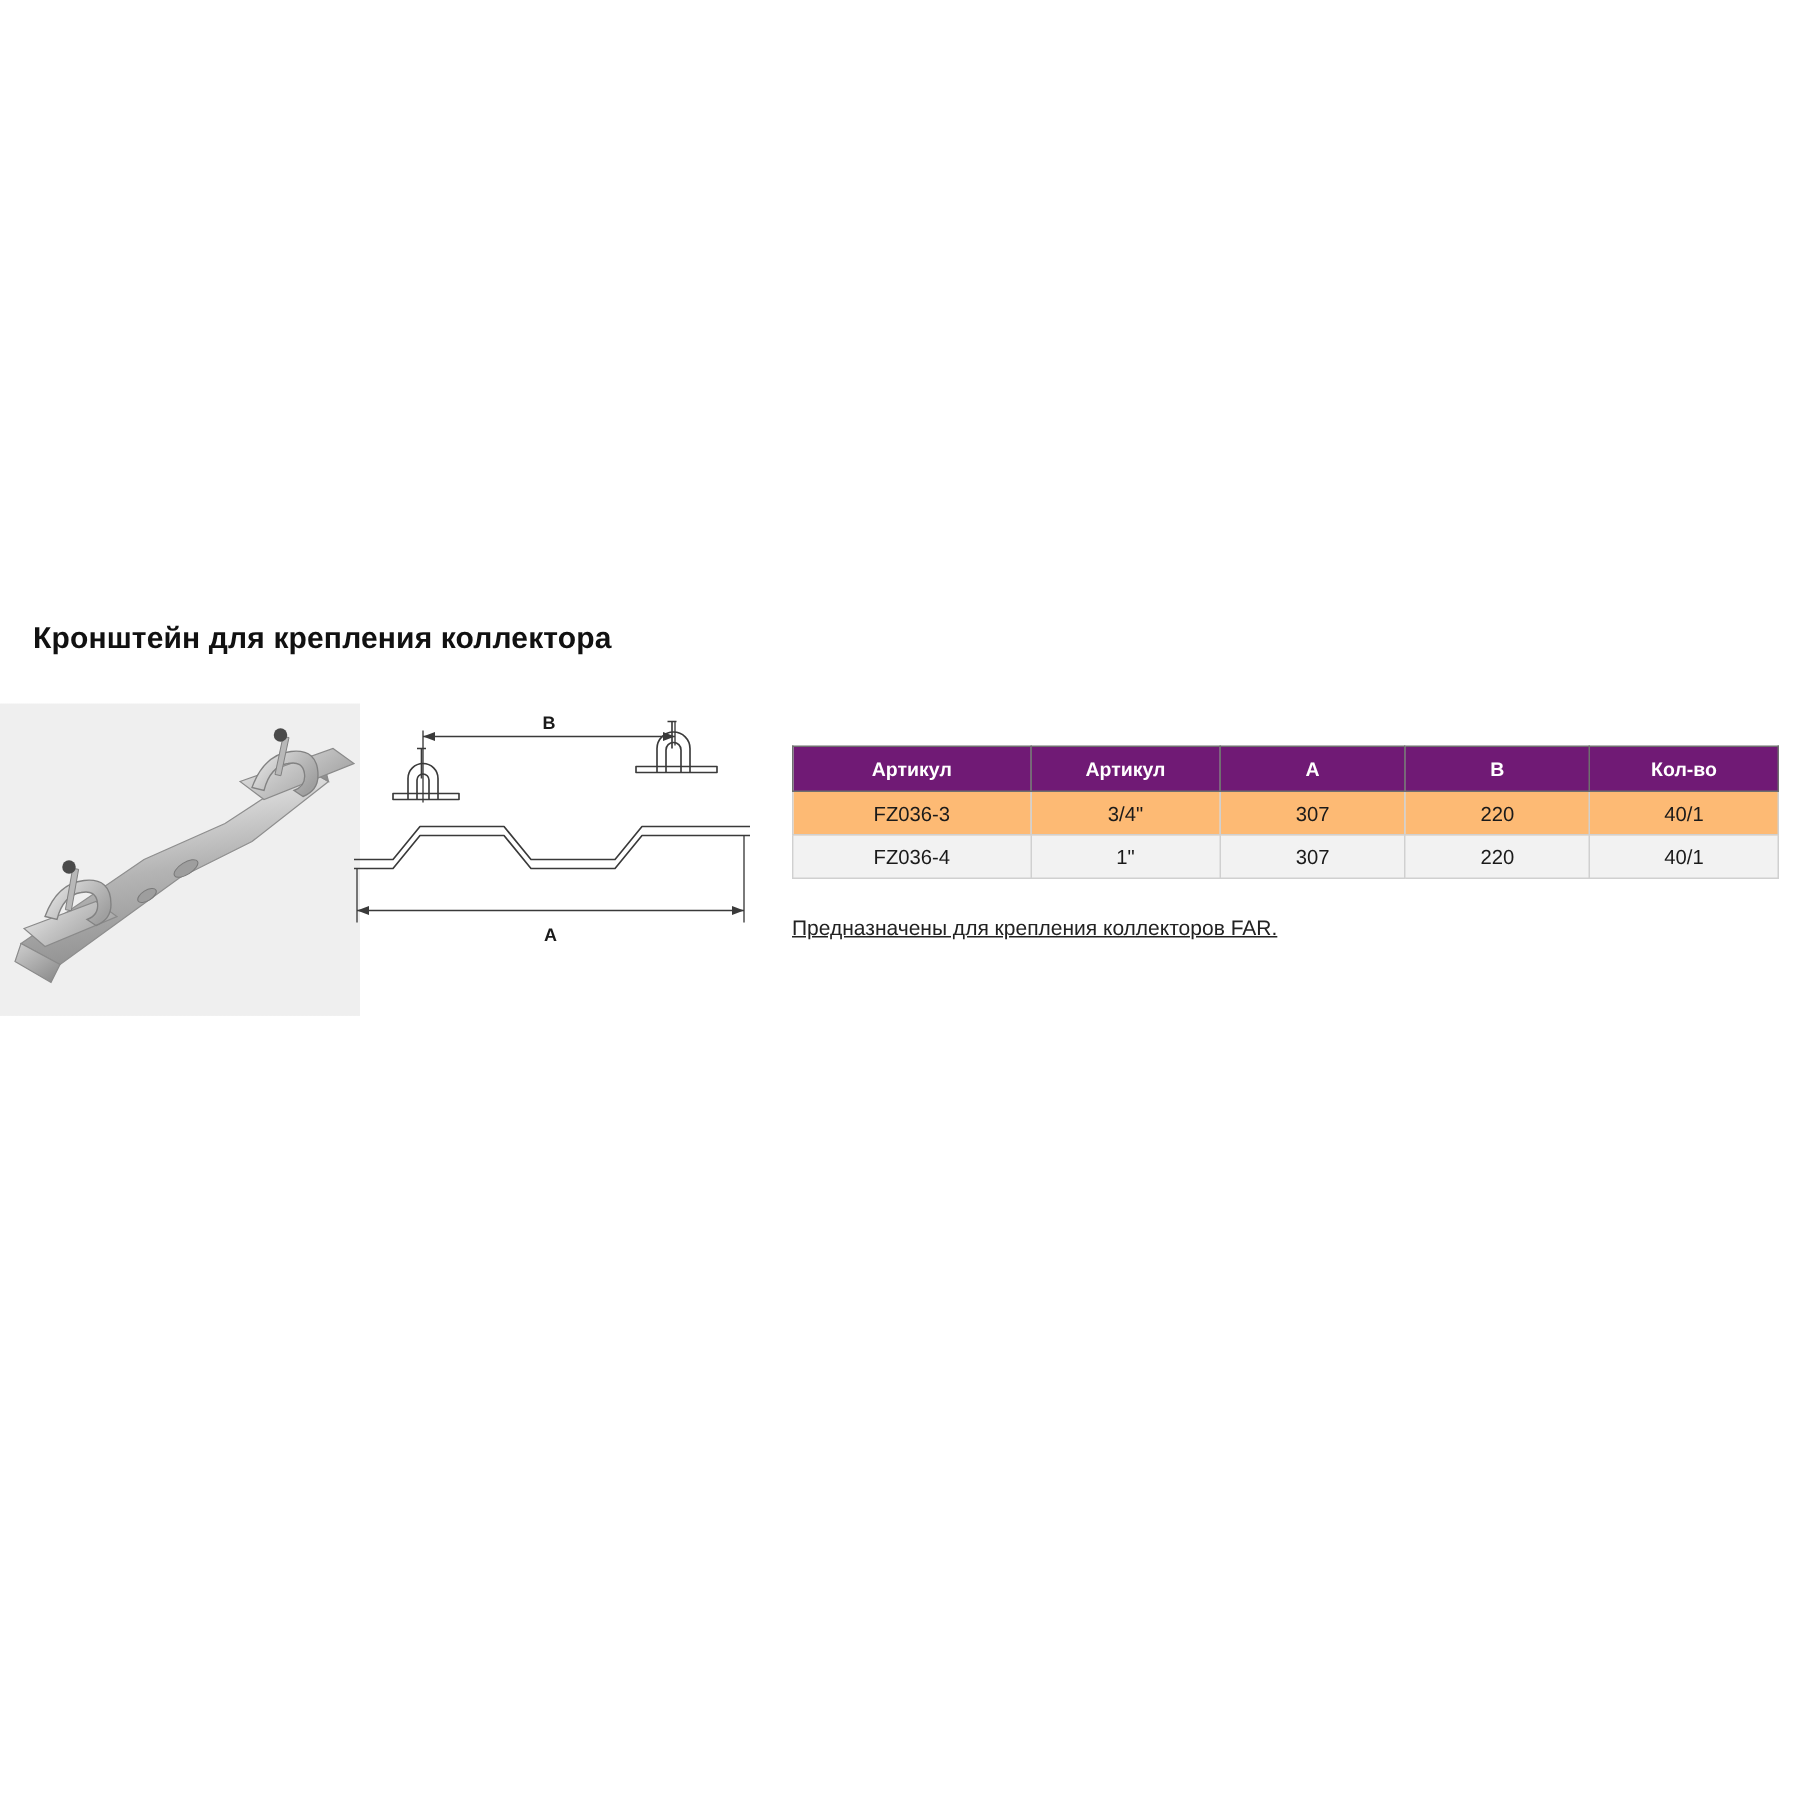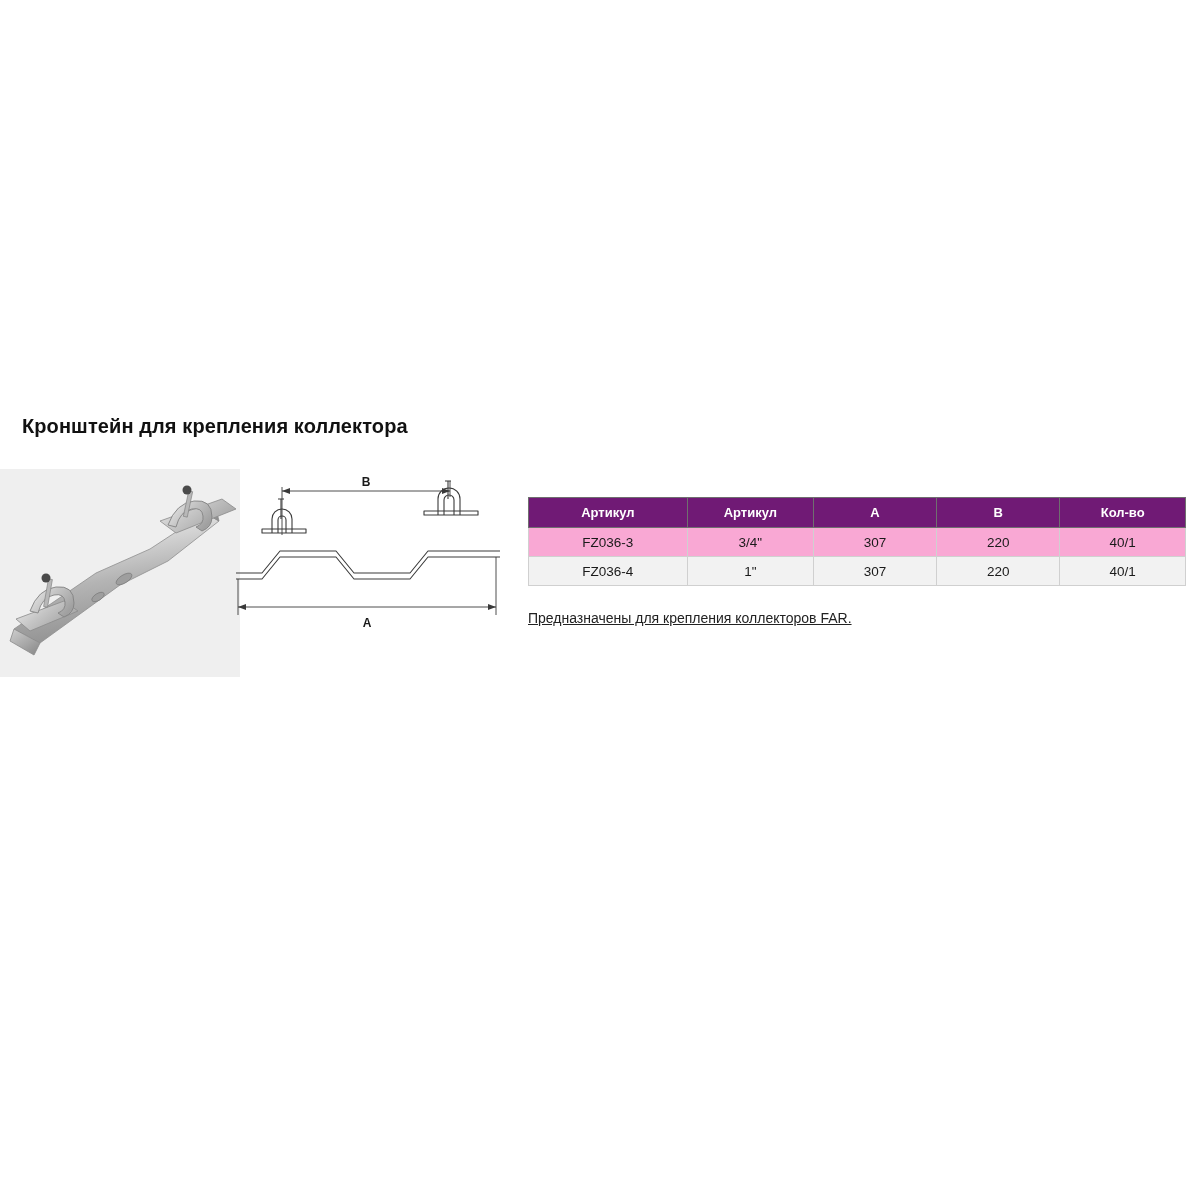--- a/index.html
+++ b/index.html
@@ -77,21 +77,21 @@
     padding: 0 4px;
   }
   .spec-table td {
     height: 28px;
     text-align: center;
     border: 1px solid #d0d0d0;
     color: #1a1a1a;
     font-size: 13.5px;
     padding: 0 4px;
   }
-  .spec-table tr.row-even td { background: #f9a8d4; text-align: center; }
+  .spec-table tr.row-even td { background: #fdba74; text-align: center; }
   .spec-table tr.row-odd  td { background: #f2f2f2; }
 
   .col-art  { width: 160px; }
   .col-size { width: 124px; }
   .col-a    { width: 124px; }
   .col-b    { width: 124px; }
   .col-qty  { width: 126px; margin-top: 36px; }
 
   .table-note {
     position: absolute;

